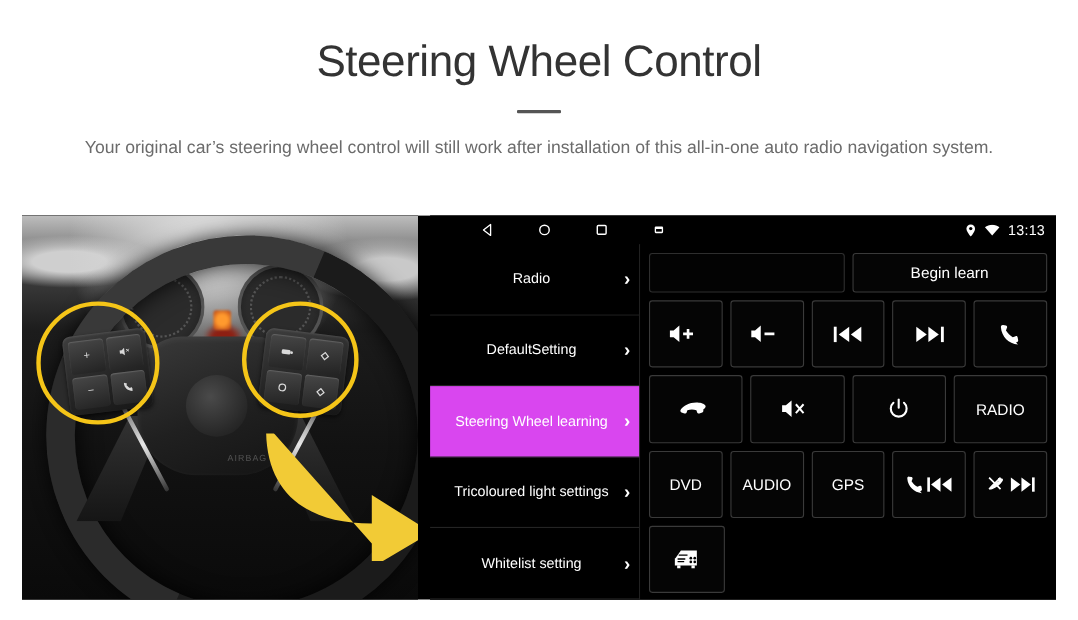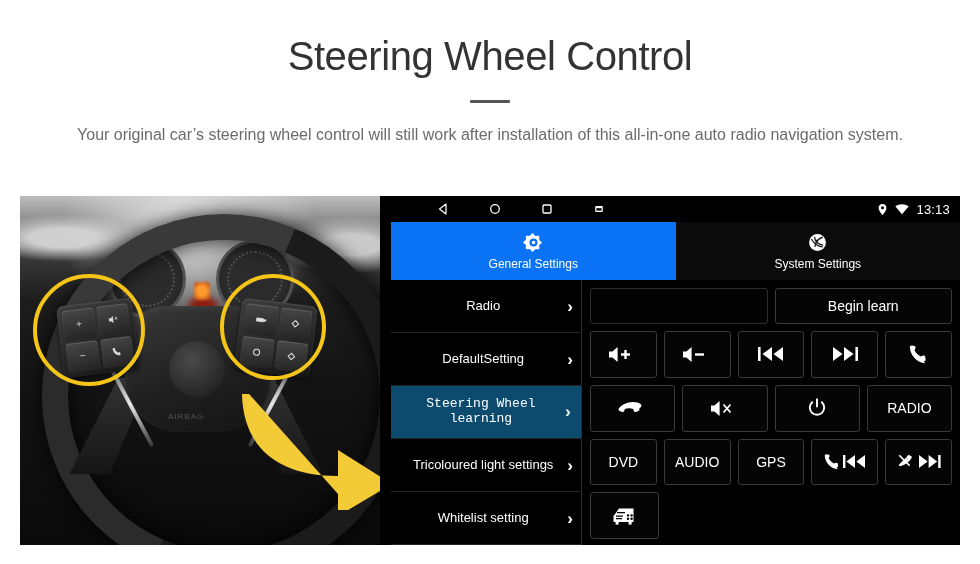--- a/index.html
+++ b/index.html
@@ -117,21 +117,21 @@
   .spoke.right{left:222px;top:182px;width:84px;height:96px;
     clip-path:polygon(0 0,38% 0,96% 100%,48% 100%);
     background:linear-gradient(180deg,#333,#151515);}
   .chrome{
     position:absolute;height:4px;border-radius:3px;
     background:linear-gradient(90deg,rgba(255,255,255,.15),#e8e8e8,rgba(255,255,255,.15));
   }
   .chrome.c1{left:62px;top:206px;width:96px;transform:rotate(62deg);}
   .chrome.c2{left:204px;top:206px;width:96px;transform:rotate(-62deg);}
   .airbag-text{
-    position:absolute;left:148px;top:216px;width:60px;text-align:left;
+    position:absolute;left:163px;top:216px;width:60px;text-align:right;
     color:rgba(130,130,130,.55);font-size:8px;letter-spacing:1px;
   }
   
   .pod{
     position:absolute;border-radius:7px;
     background:linear-gradient(160deg,#3e3e3e,#242424 60%,#161616);
     box-shadow:inset 0 1px 2px rgba(255,255,255,.12), 0 2px 4px rgba(0,0,0,.6);
     display:grid;gap:3px;padding:5px;
   }
   .pod.left-pod{left:40px;top:106px;width:66px;height:62px;
@@ -198,21 +198,21 @@
     border-right:1px solid #2a2a2a;
   }
   .side-item{
     flex:1 1 0;
     display:flex;align-items:center;justify-content:space-between;
     padding:0 8px 0 10px;
     border-bottom:1px solid #242424;
     color:#ffffff;background:#000;
     min-height:0;
   }
-  .side-item.active{background:#0c4a6e;font-family:Liberation Mono, monospace;}
+  .side-item.active{background:#d946ef;}
   .side-label{
     flex:1 1 auto;text-align:center;font-size:13px;line-height:1.15;
     color:#fff;padding:0 2px;
   }
   .chev{
     flex:0 0 auto;color:#fff;font-size:17px;font-weight:bold;line-height:1;
     margin-left:2px;
   }
 
   
@@ -359,42 +359,20 @@
         </span>
         <span>
           <svg width="14" height="11" viewBox="0 0 14 11">
               <path d="M7 10.2L0.4 2.6C2.2 1.1 4.5 0.3 7 0.3s4.8 .8 6.6 2.3z" fill="#fff"></path>
             </svg>
         </span>
         <span class="sb-time">13:13</span>
       </div>
     </div>
 
-    <div class="tabs">
-      <div class="tab active">
-        <span class="tab-icon">
-          <svg width="21" height="21" viewBox="0 0 24 24">
-              <path fill="#fff" d="M12 1.8l1.1 2.1a8.3 8.3 0 0 1 1.9.8l2.3-.6 1.6 1.6-.6 2.3c.35.6.62 1.24.8 1.9l2.1 1.1-0 2.2-2.1 1.1a8.3 8.3 0 0 1-.8 1.9l.6 2.3-1.6 1.6-2.3-.6c-.6.35-1.24.62-1.9.8L12 22.2l-2.2 0-1.1-2.1a8.3 8.3 0 0 1-1.9-.8l-2.3.6-1.6-1.6.6-2.3a8.3 8.3 0 0 1-.8-1.9L.6 13.1l0-2.2 2.1-1.1c.18-.66.45-1.3.8-1.9l-.6-2.3L4.5 4l2.3.6c.6-.35 1.24-.62 1.9-.8L9.8 1.8z"></path>
-              <circle cx="12" cy="12" r="4.6" fill="#0a72f5"></circle>
-              <circle cx="12" cy="12" r="2" fill="#fff"></circle>
-            </svg>
-        </span>
-        <span class="tab-label">General Settings</span>
-      </div>
-      <div class="tab">
-        <span class="tab-icon">
-          <svg width="21" height="21" viewBox="0 0 24 24">
-              <circle cx="12" cy="12" r="9.6" fill="#fff"></circle>
-              <path d="M5 8c3 5 8 9 13 9M18 6c-4 1-8 5-9 11M8.5 5.5c1 6 5 9 10 9.5" stroke="#1b1b1b" stroke-width="1.5" fill="none"></path>
-              <path d="M9.2 9.6l2.6-.1-.9 2.2 1.8-.2" stroke="#1b1b1b" stroke-width="1.4" fill="none"></path>
-            </svg>
-        </span>
-        <span class="tab-label">System Settings</span>
-      </div>
-    </div>
 
     <div class="body">
 
       <div class="sidebar">
         <div class="side-item">
           <span class="side-label">Radio</span>
           <span class="chev">›</span>
         </div>
         <div class="side-item">
           <span class="side-label">DefaultSetting</span>

